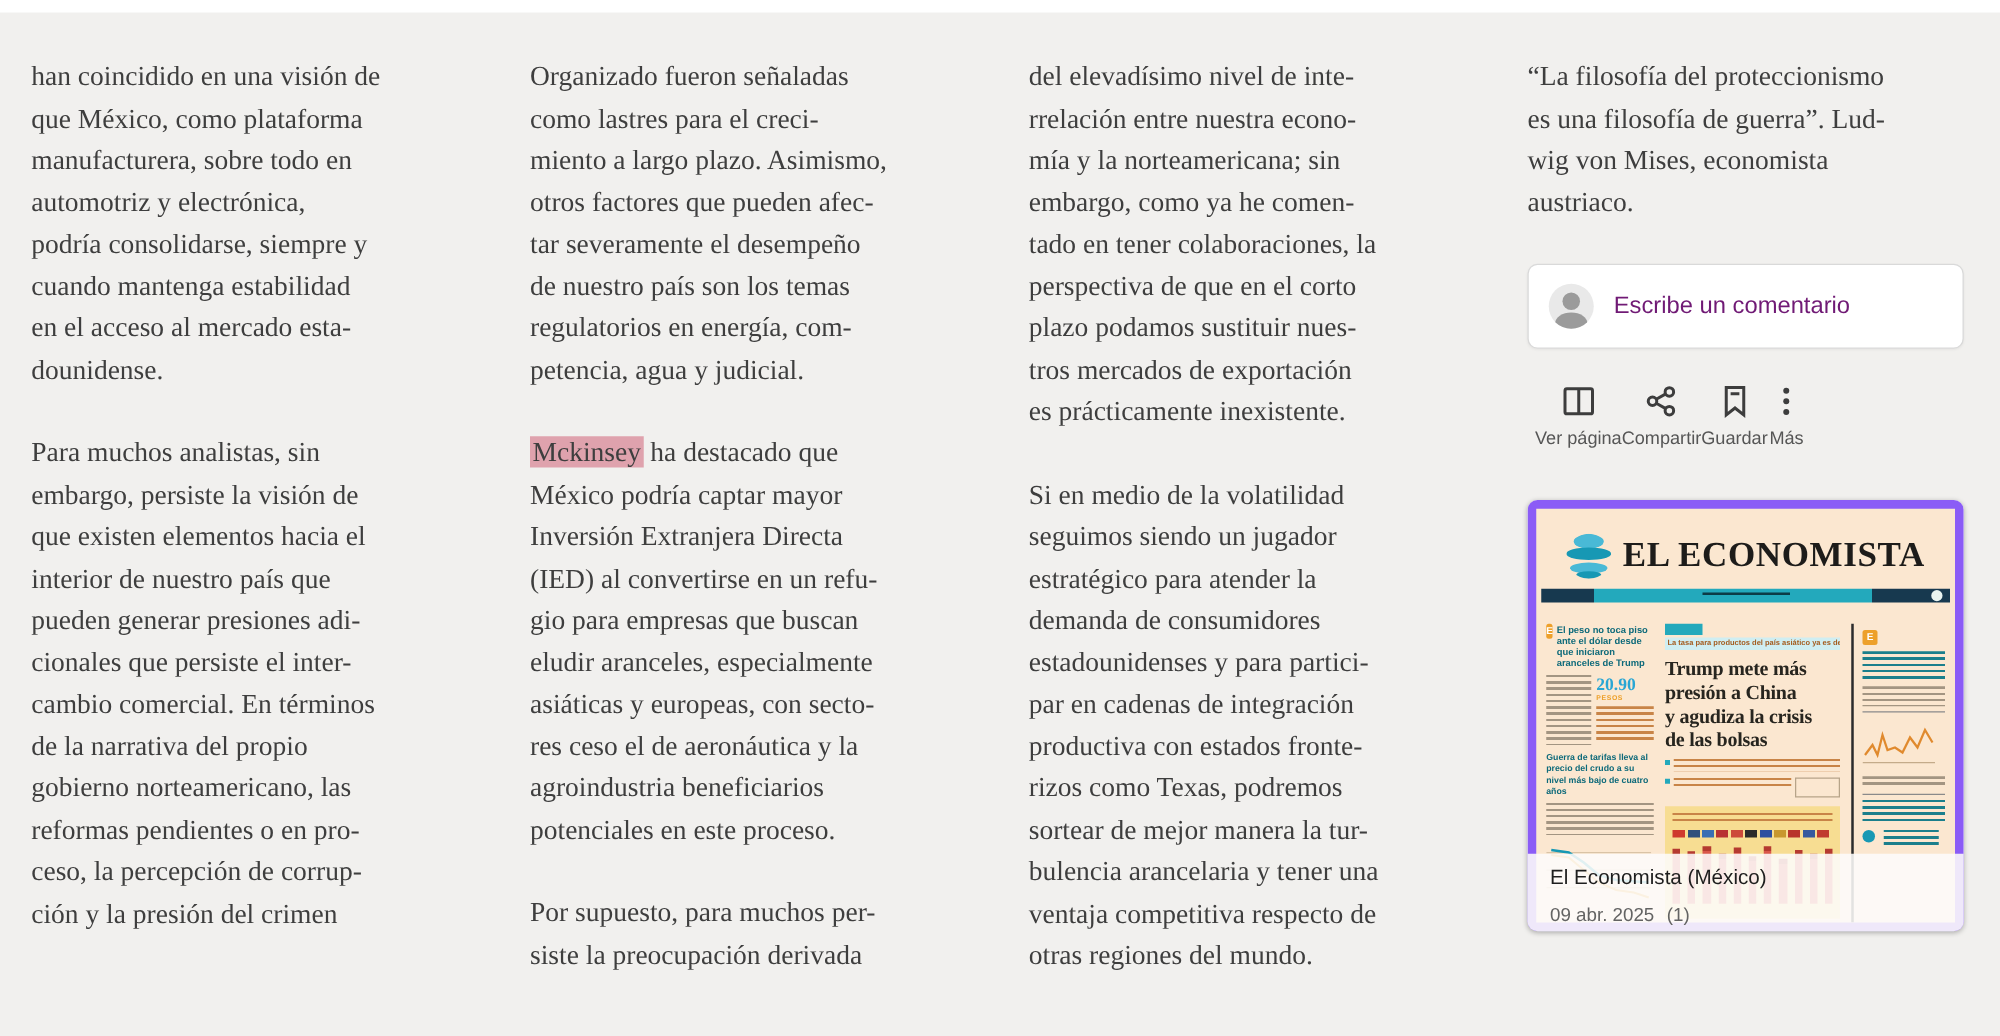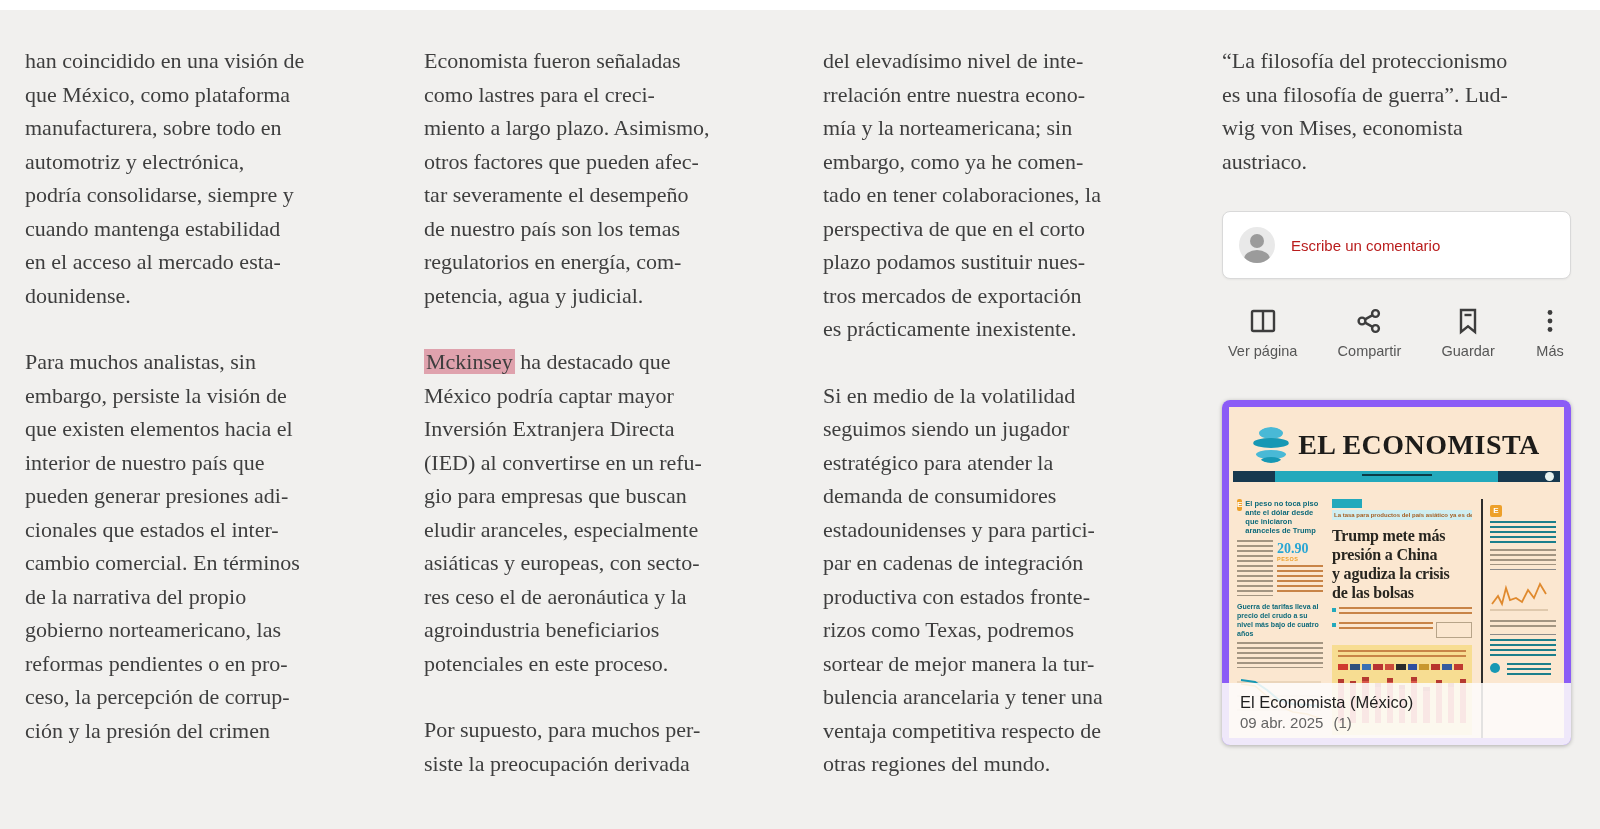--- a/index.html
+++ b/index.html
@@ -37,23 +37,23 @@
     height:68px;
     display:flex;align-items:center;
     padding:0 16px;gap:16px;
     box-sizing:border-box;
     box-shadow:0 1px 2px rgba(0,0,0,.05);
     cursor:text;
   }
   .avatar{width:36px;height:36px;border-radius:50%;background:#e9e9e9;position:relative;overflow:hidden;flex:0 0 auto;}
   .avatar .head{position:absolute;left:11px;top:7px;width:14px;height:14px;border-radius:50%;background:#9b9b9b;}
   .avatar .bodyshape{position:absolute;left:5px;top:23px;width:26px;height:18px;border-radius:50%;background:#9b9b9b;}
-  .comment-placeholder{color:#b91c1c;font-size:15px;}
+  .comment-placeholder{color:#701a75;font-size:19px;}
   .actions{
-    display:flex;justify-content:space-between;
+    display:flex;
     margin-top:27px;padding:0 6px;
   }
   .action{
     display:flex;flex-direction:column;align-items:center;gap:7px;
     background:none;border:none;cursor:pointer;padding:0;
     color:#565656;font-family:"Liberation Sans",sans-serif;font-size:14.5px;
   }
   .action svg{display:block;}
   
   .card{
@@ -127,21 +127,21 @@
   .np-bars div{width:7px;background:linear-gradient(#b53a30 0 4px,#d9574a 4px 100%);}
   .np-chart{margin-top:4px;}
   .np-divider{height:1px;background:#8a8a8a;margin:4px 0;}
   .teal-blob{width:10px;height:10px;border-radius:50%;background:#1798b4;display:inline-block;vertical-align:top;margin-right:3px;}
   .card-caption{
     position:absolute;left:0;right:0;bottom:0;height:62px;
     background:rgba(253,252,251,.88);
     padding:10px 18px;box-sizing:border-box;
   }
   .caption-title{font-size:16.5px;color:#1e1e1e;}
-  .caption-date{font-size:15px;color:#636363;margin-top:2px;}
+  .caption-date{font-size:15px;color:#636363;margin-top:12px;}
   .caption-date .count{margin-left:10px;}
 </style>
 </head>
 <body>
 
 <div class="top-strip"></div>
 
 <div class="content">
   <div class="text-col">
       <div class="para">
@@ -153,32 +153,32 @@
         <div class="line">cuando mantenga estabilidad</div>
         <div class="line">en el acceso al mercado esta-</div>
         <div class="line">dounidense.</div>
       </div>
       <div class="para">
         <div class="line">Para muchos analistas, sin</div>
         <div class="line">embargo, persiste la visión de</div>
         <div class="line">que existen elementos hacia el</div>
         <div class="line">interior de nuestro país que</div>
         <div class="line">pueden generar presiones adi-</div>
-        <div class="line">cionales que estados el inter-</div>
+        <div class="line">cionales que persiste el inter-</div>
         <div class="line">cambio comercial. En términos</div>
         <div class="line">de la narrativa del propio</div>
         <div class="line">gobierno norteamericano, las</div>
         <div class="line">reformas pendientes o en pro-</div>
         <div class="line">ceso, la percepción de corrup-</div>
         <div class="line">ción y la presión del crimen</div>
       </div>
     </div>
   <div class="text-col">
       <div class="para">
-        <div class="line">Economista fueron señaladas</div>
+        <div class="line">Organizado fueron señaladas</div>
         <div class="line">como lastres para el creci-</div>
         <div class="line">miento a largo plazo. Asimismo,</div>
         <div class="line">otros factores que pueden afec-</div>
         <div class="line">tar severamente el desempeño</div>
         <div class="line">de nuestro país son los temas</div>
         <div class="line">regulatorios en energía, com-</div>
         <div class="line">petencia, agua y judicial.</div>
       </div>
       <div class="para">
         <div class="line"><span class="hl" style="background: rgb(223, 162, 173);">Mckinsey</span> ha destacado que</div>

